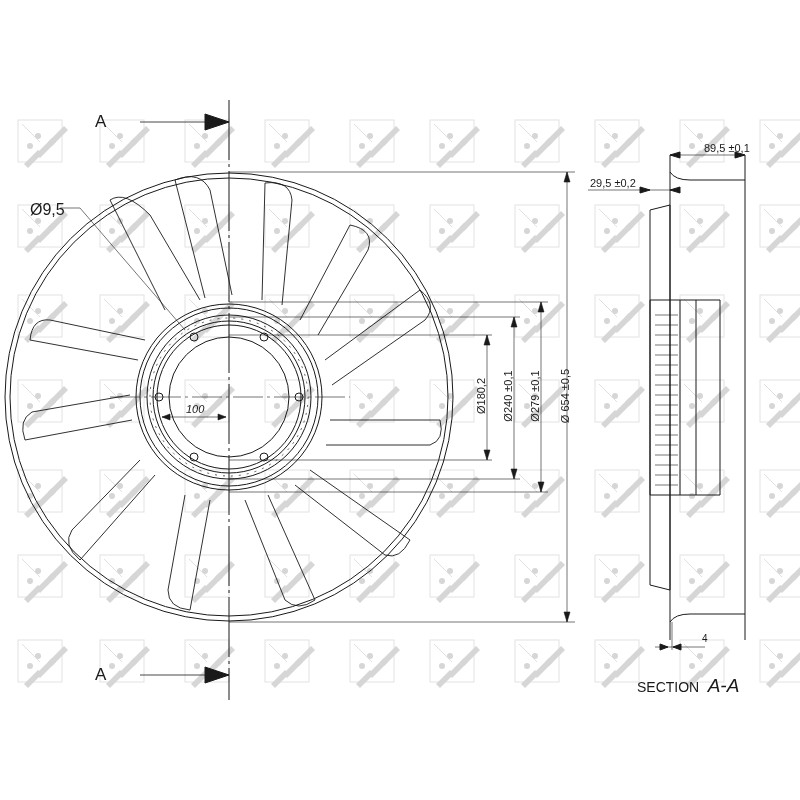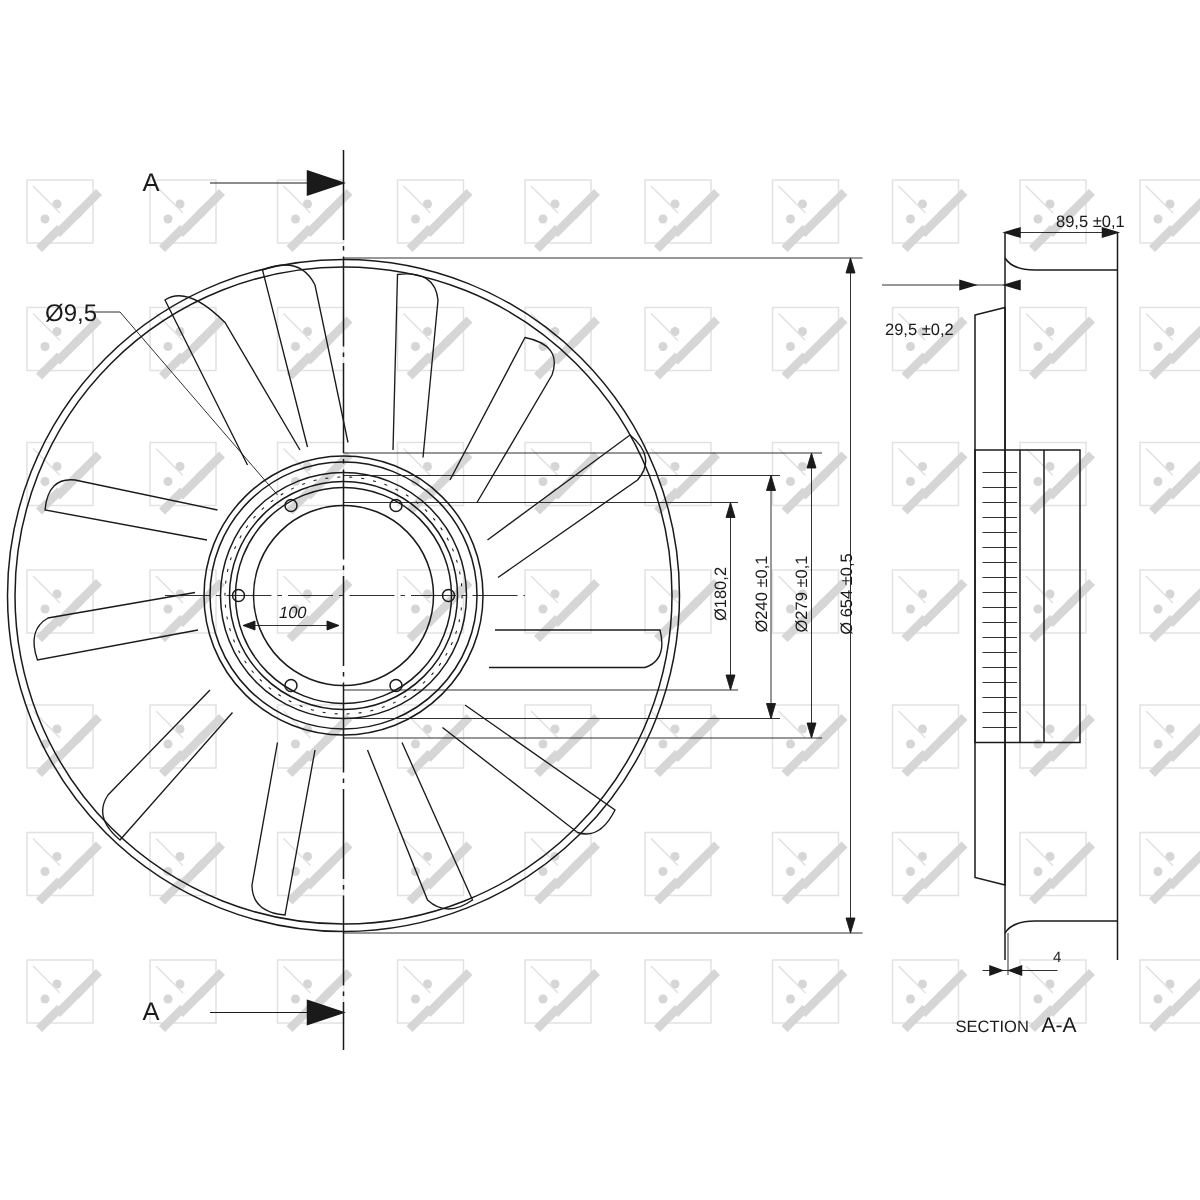--- a/index.html
+++ b/index.html
@@ -216,18 +216,18 @@
 
 <div class="lbl" style="left:95px;top:112px;font-size:17px;">A</div>
 <div class="lbl" style="left:95px;top:665px;font-size:17px;">A</div>
 <div class="lbl" style="left:30px;top:201px;font-size:16px;">Ø9,5</div>
 <div class="lbl" style="left:186px;top:403px;font-size:11px;font-style:italic;">100</div>
 <div class="lbl rot" style="left:451px;top:390px;font-size:11px;width:60px;text-align:center;">Ø180,2</div>
 <div class="lbl rot" style="left:468px;top:390px;font-size:11px;width:80px;text-align:center;">Ø240  ±0,1</div>
 <div class="lbl rot" style="left:495px;top:390px;font-size:11px;width:80px;text-align:center;">Ø279  ±0,1</div>
 <div class="lbl rot" style="left:515px;top:390px;font-size:11px;width:100px;text-align:center;">Ø  654  ±0,5</div>
 <div class="lbl" style="left:680px;top:142px;font-size:11px;margin-left:24px;">89,5  ±0,1</div>
-<div class="lbl" style="left:590px;top:177px;font-size:11px;margin-top:37px;">29,5  ±0,2</div>
+<div class="lbl" style="left:590px;top:177px;font-size:11px;">29,5  ±0,2</div>
 <div class="lbl" style="left:702px;top:633px;font-size:10px;">4</div>
 <div class="lbl" style="left:637px;top:675px;">
-  <span style="font-size:11px;">SECTION</span>
-  <span style="font-size:14px;margin-left:4px;">A-A</span>
+  <span style="font-size:14px;">SECTION</span>
+  <span style="font-size:19px;margin-left:4px;font-style:italic;">A-A</span>
 </div>
 
 </body></html>

